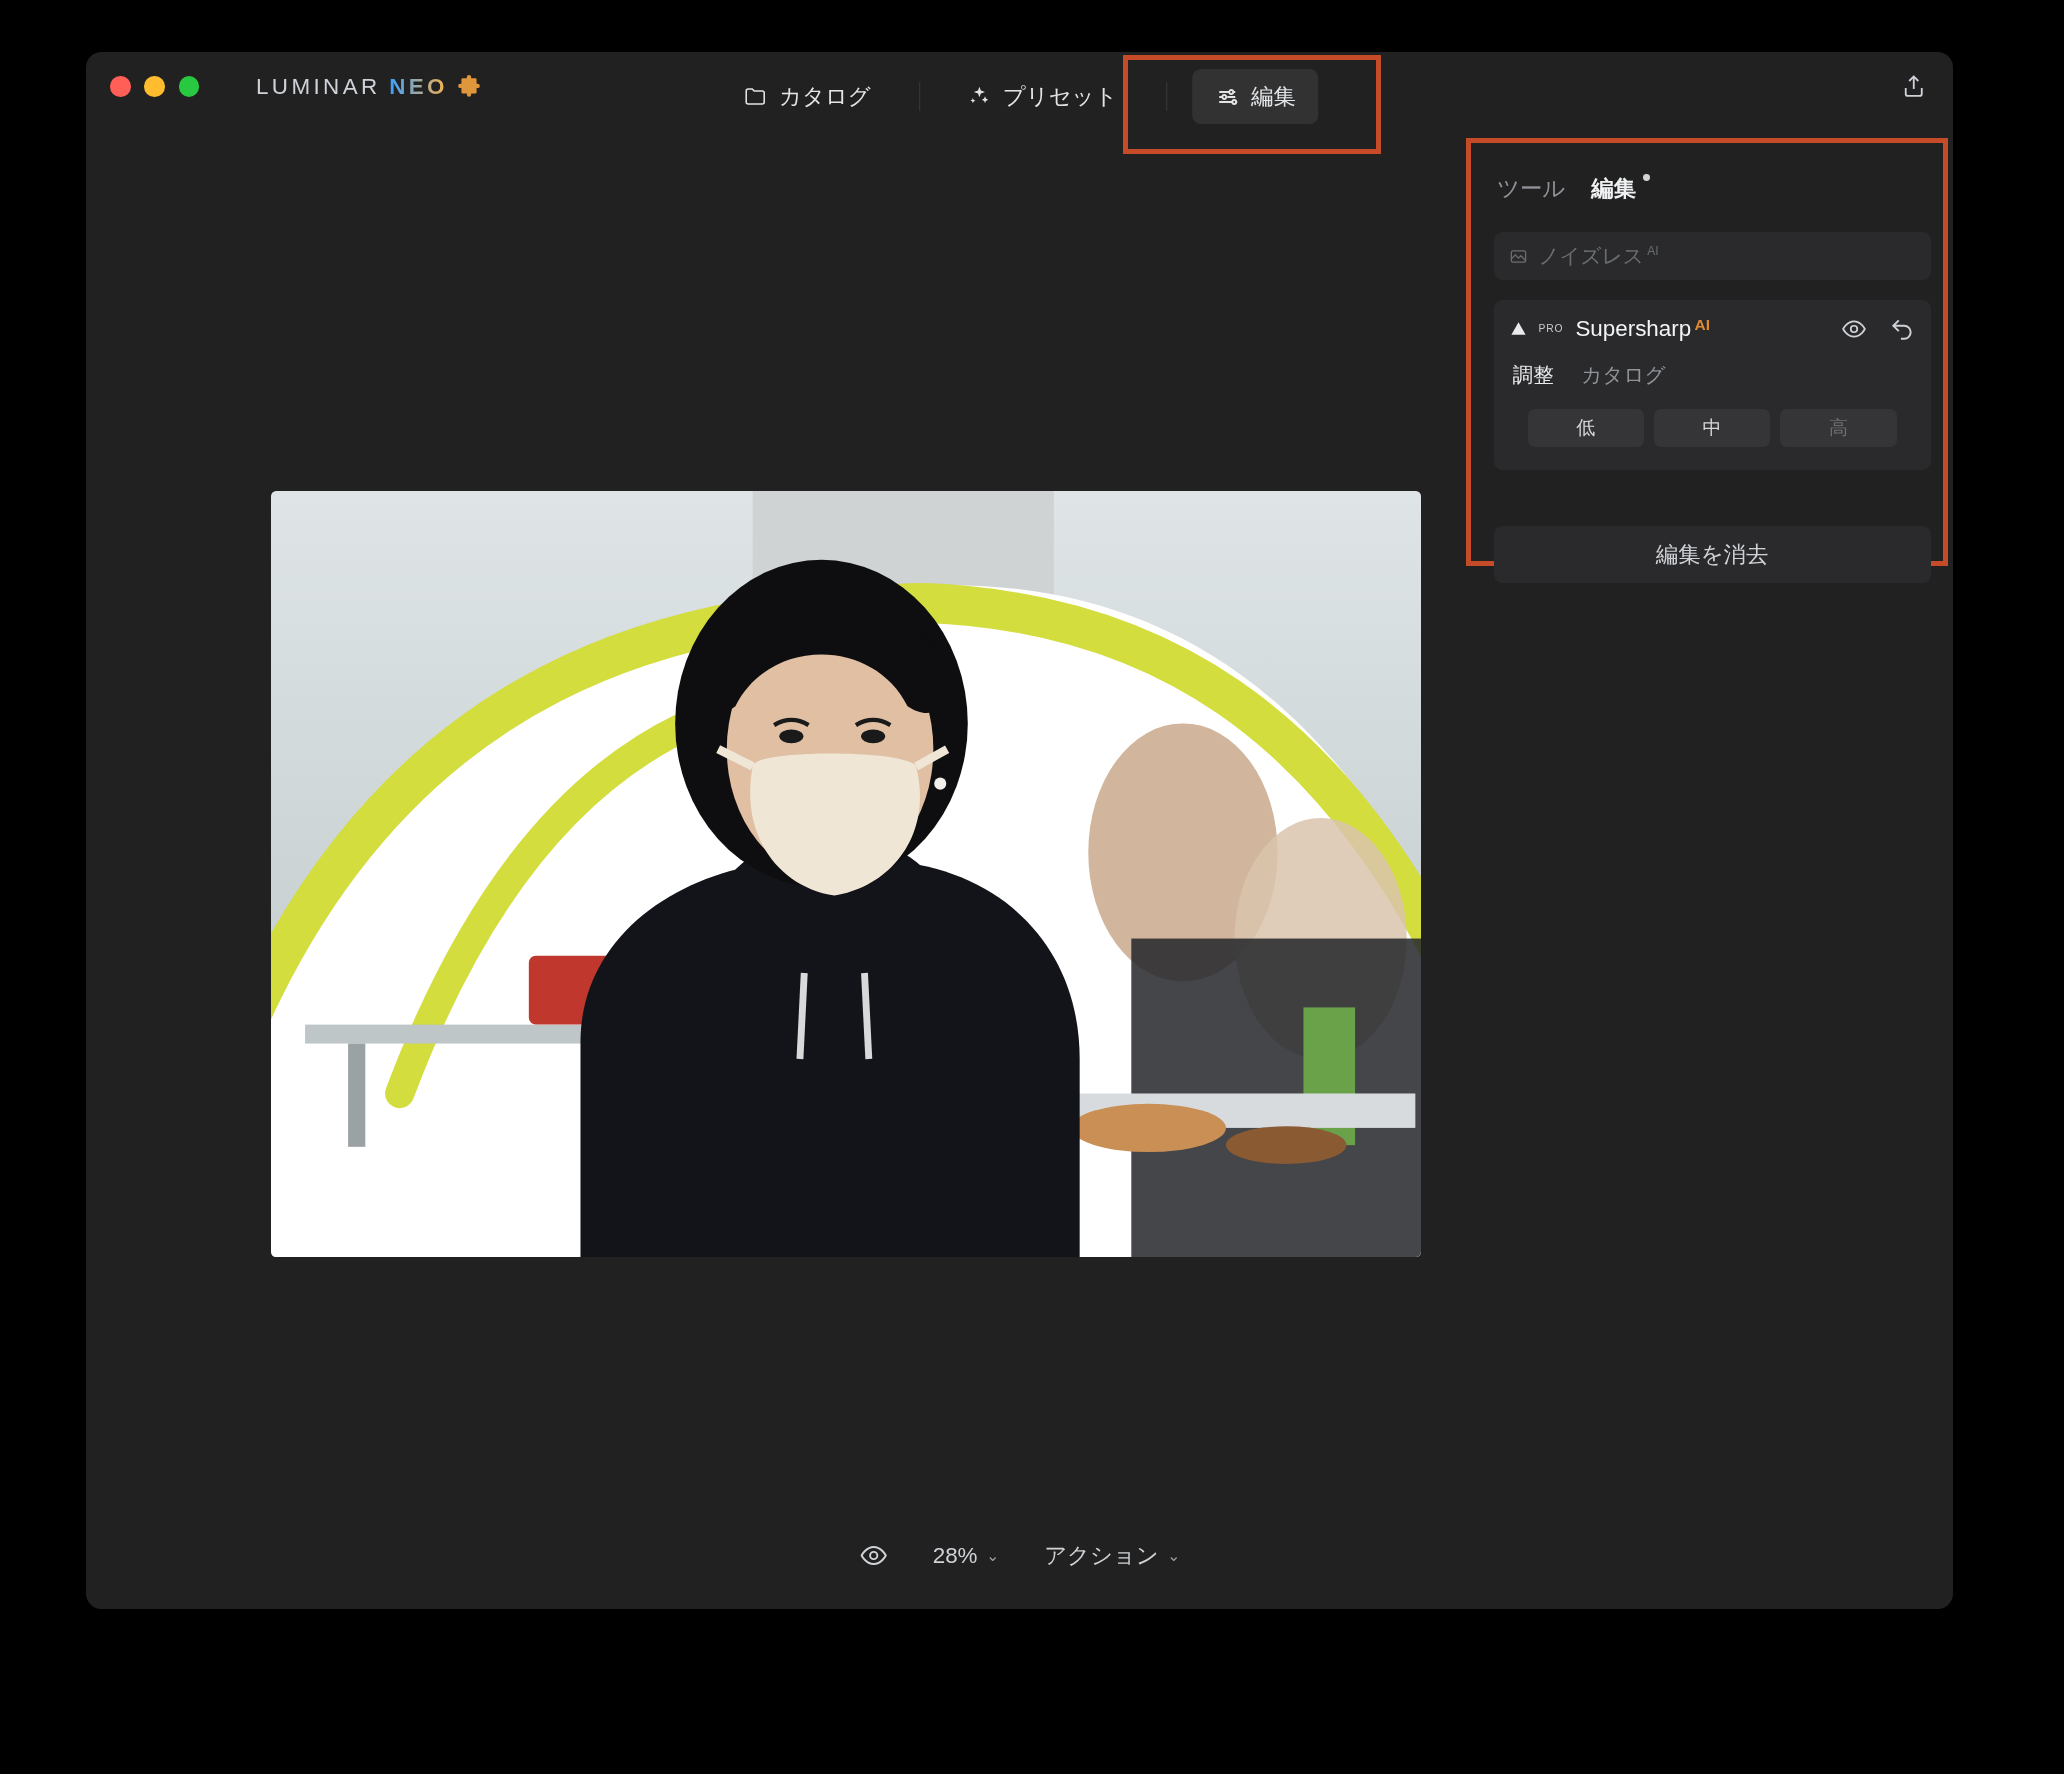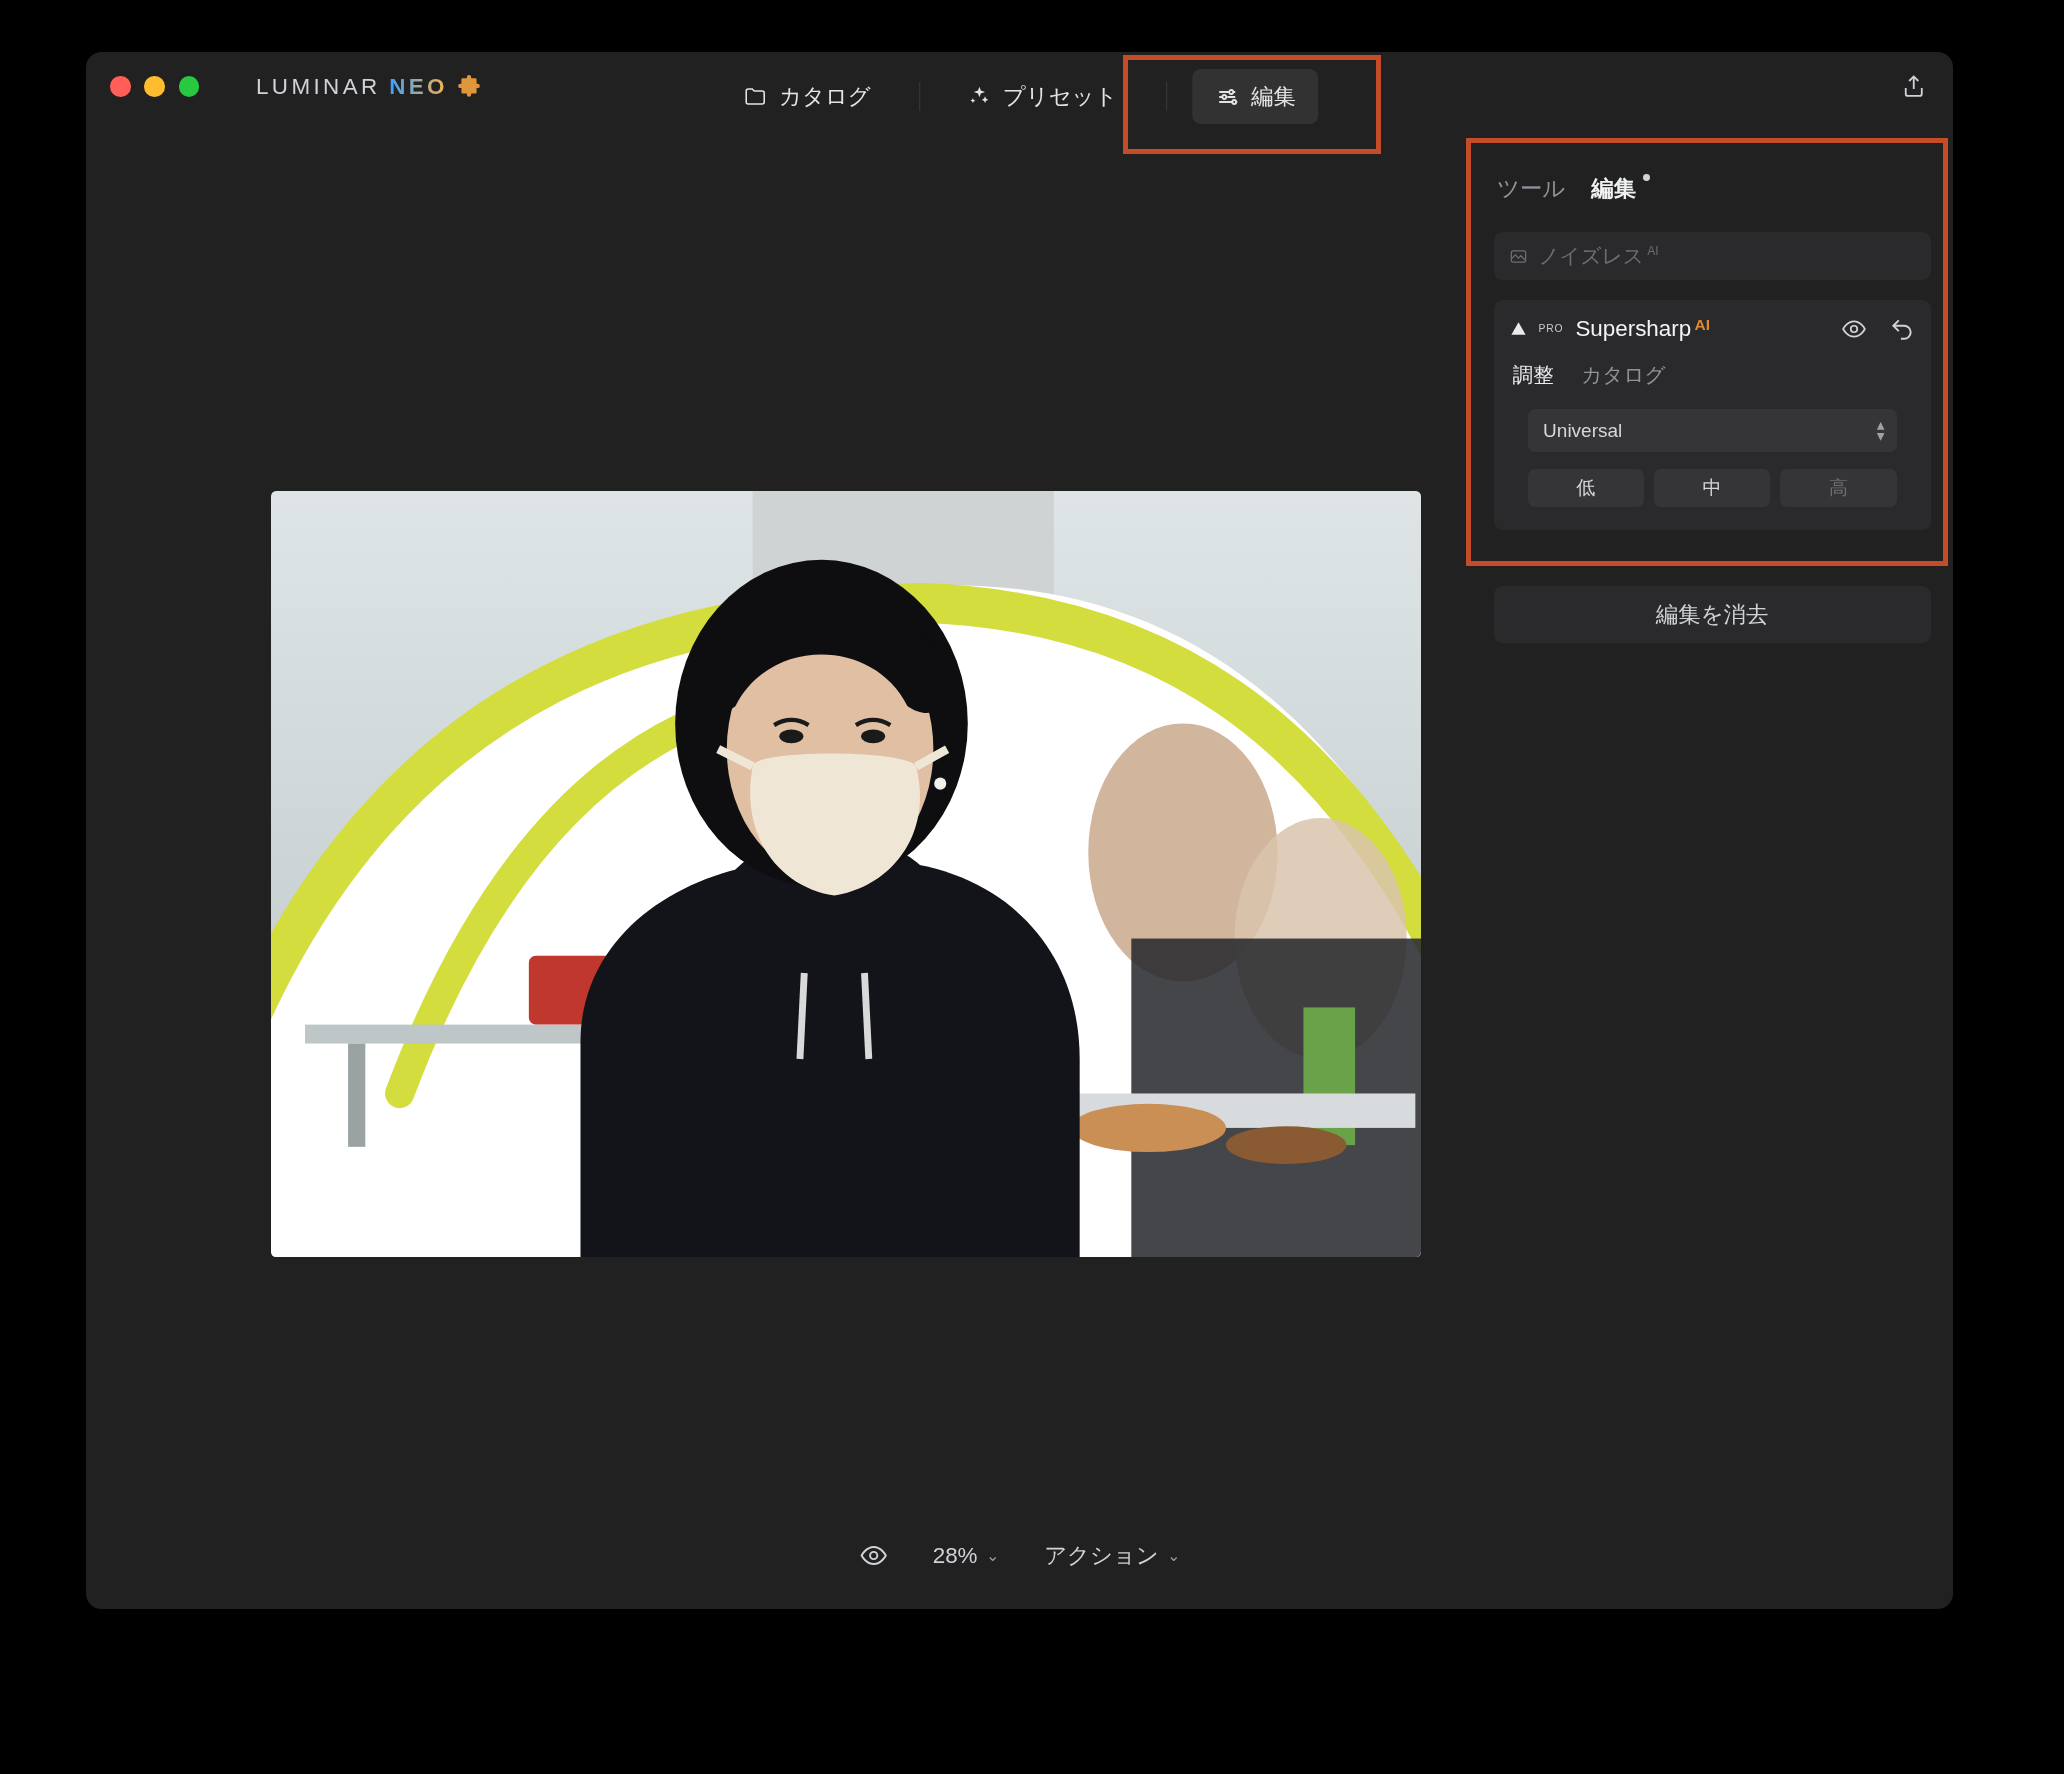--- a/index.html
+++ b/index.html
@@ -214,24 +214,20 @@
               <path d="M9 14l-5-5 5-5"></path>
               <path d="M4 9h10a6 6 0 0 1 0 12h-3"></path>
             </svg>
         </div>
       </div>
       <div class="subtabs">
         <span class="st1">調整</span>
         <span class="st2">カタログ</span>
       </div>
       <div class="controls">
-        <div class="select">
-          <span>Universal</span>
-          <span class="chev">▴<br>▾</span>
-        </div>
         <div class="seg">
           <button>低</button>
           <button>中</button>
           <button class="dim">高</button>
         </div>
       </div>
     </div>
 
     <button class="clearbtn">編集を消去</button>
   </div>

